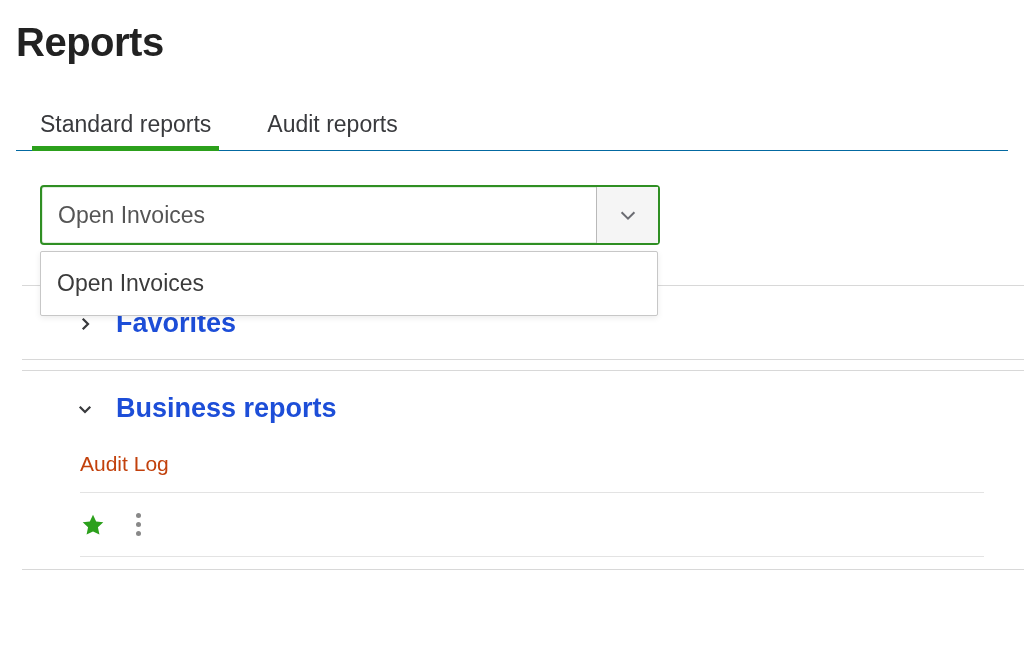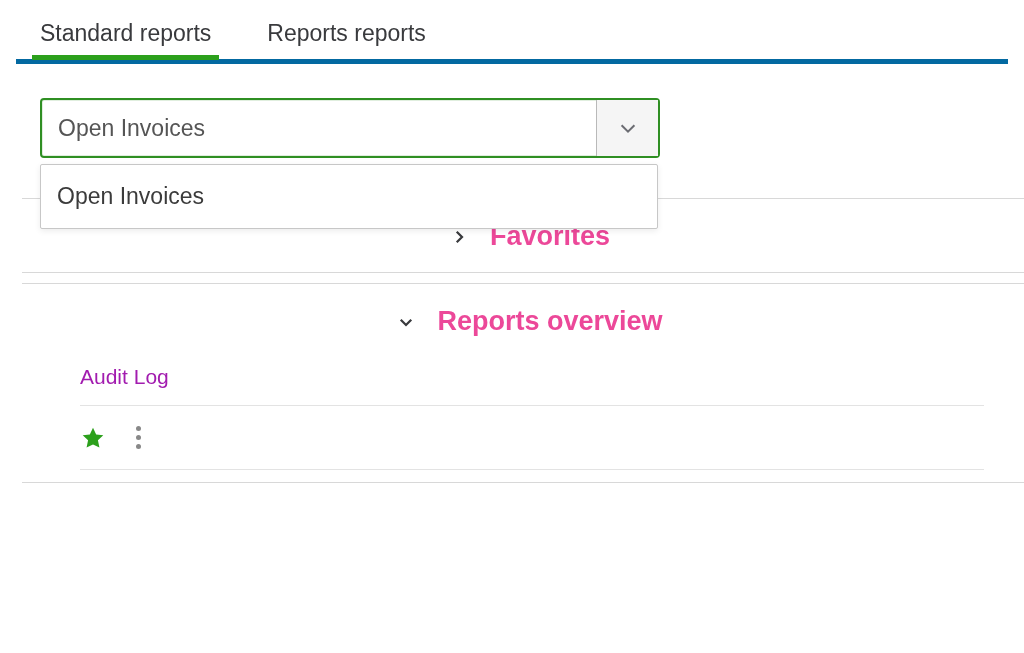--- a/index.html
+++ b/index.html
@@ -19,21 +19,21 @@
   .page-title {
     font-size: 40px;
     font-weight: 700;
     letter-spacing: -0.5px;
     color: #222;
     margin: 0 0 46px 0;
   }
   .tabs {
     display: flex;
     gap: 56px;
-    border-bottom: 5px solid #0369a1;
+    border-bottom: 1px solid #0369a1;
     padding-left: 24px;
   }
   .tab {
     font-size: 23px;
     color: #393a3d;
     padding: 0 0 12px 0;
     cursor: pointer;
     position: relative;
   }
   .tab.active::after {
@@ -117,24 +117,23 @@
     border-right: none;
     margin-top: -1px;
     padding: 12px 40px 12px 54px;
   }
   .section-header {
     display: flex;
     align-items: center;
     gap: 22px;
     font-size: 27px;
     font-weight: 700;
-    color: #ec4899;
+    color: #1d4ed8;
     cursor: pointer;
     padding: 10px 0 8px 0;
-    justify-content: center;
   }
   .section + .section {
     margin-top: 10px;
   }
   .chevron {
     width: 18px;
     height: 18px;
     stroke: #393a3d;
     stroke-width: 3;
     fill: none;
@@ -146,21 +145,21 @@
   .report-list {
     margin-top: 4px;
     margin-left: 4px;
   }
   .report-row {
     display: flex;
     align-items: center;
     border-bottom: 1px solid #e3e3e3;
     padding: 16px 4px 16px 0;
     font-size: 21px;
-    color: #a21caf;
+    color: #c2410c;
   }
   .report-name {
     flex: 1;
     cursor: pointer;
   }
   .row-actions {
     display: flex;
     align-items: center;
     gap: 24px;
     margin-right: 4px;
@@ -182,24 +181,25 @@
     width: 5px;
     height: 5px;
     border-radius: 50%;
     background: #888888;
   }
 </style>
 </head>
 <body>
 
 <div class="page">
+  <h1 class="page-title">Reports</h1>
 
   <div class="tabs">
     <div class="tab active">Standard reports</div>
-    <div class="tab">Reports reports</div>
+    <div class="tab">Audit reports</div>
   </div>
 
   <div class="combo-area">
     <div class="combo">
       <div class="combo-text">Open Invoices</div>
       <div class="combo-btn">
         <svg viewBox="0 0 24 24">
             <polyline points="5 9 12 16 19 9"></polyline>
           </svg>
       </div>
@@ -218,21 +218,21 @@
           </svg>
         <span>Favorites</span>
       </div>
     </div>
 
     <div class="section">
       <div class="section-header">
         <svg class="chevron chevron-down" viewBox="0 0 24 24">
             <polyline points="5 9 12 16 19 9"></polyline>
           </svg>
-        <span>Reports overview</span>
+        <span>Business reports</span>
       </div>
 
       <div class="report-list">
 
         <div class="report-row">
           <div class="report-name">Audit Log</div>
         </div>
 
         <div class="report-row">
           <div class="row-actions">

